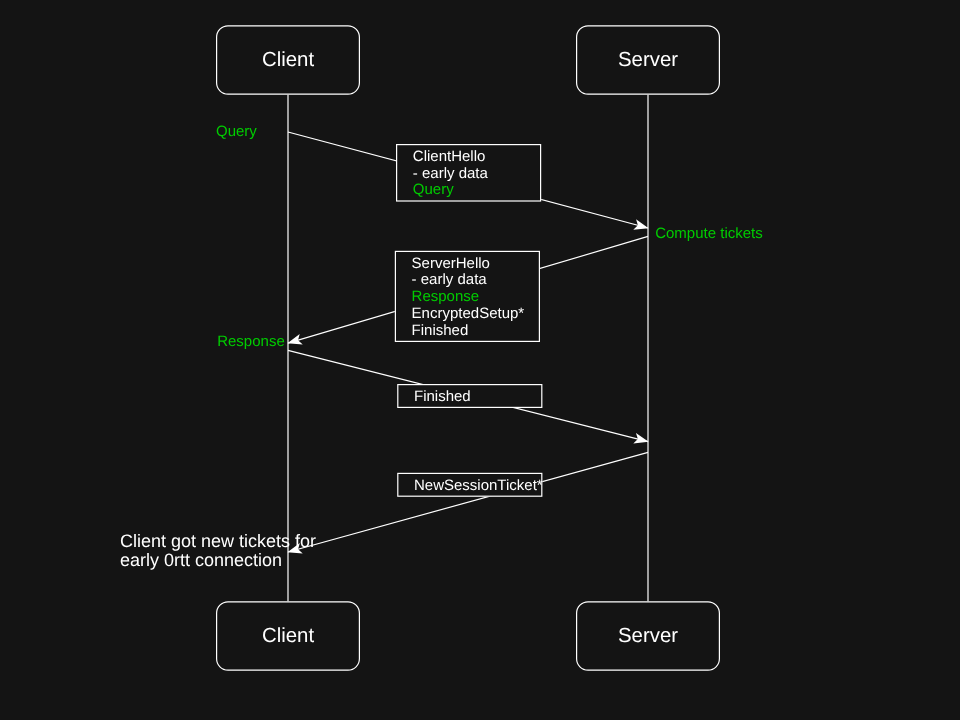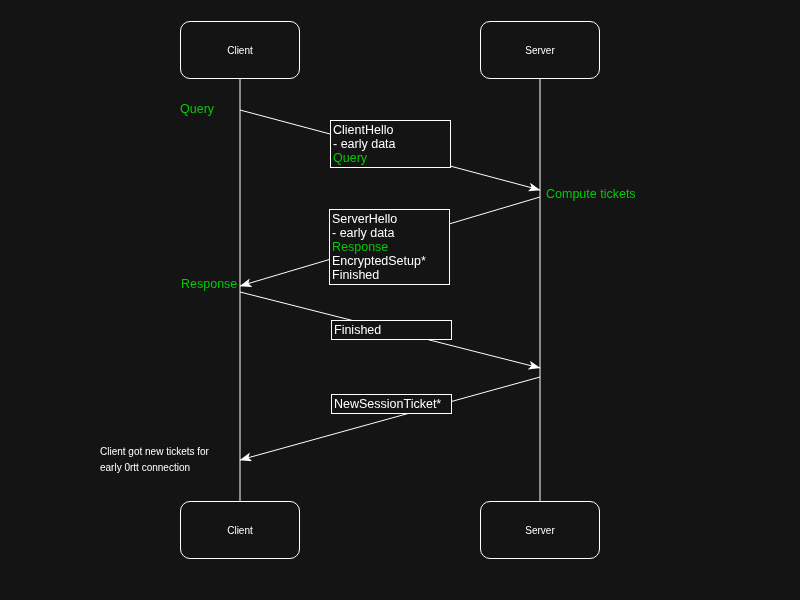--- a/index.html
+++ b/index.html
@@ -12,36 +12,36 @@
     position:relative;width:800px;height:600px;overflow:hidden;
     background:var(--background);color:var(--foreground);
     font-family:"Liberation Sans",sans-serif;
   }
   #wires{position:absolute;left:0;top:0;z-index:1;}
   .actor{
     position:absolute;width:120px;height:58px;box-sizing:border-box;
     border:1px solid var(--foreground);border-radius:10px;
     background:var(--background);
     display:flex;align-items:center;justify-content:center;
-    font-size:10px;z-index:2;
+    font-size:17px;z-index:2;
   }
   .msgbox{
     position:absolute;width:121px;box-sizing:border-box;
     border:1px solid var(--foreground);background:var(--background);
-    padding:2px 2px;font-size:12.5px;line-height:14px;z-index:3;
+    padding:2px 13px;font-size:12.5px;line-height:14px;z-index:3;
   }
   .msgline{white-space:nowrap;}
   .msgline[data-color="green"]{color:var(--accent-green);}
   .label{
     position:absolute;font-size:12.5px;line-height:15px;
     white-space:nowrap;z-index:2;
   }
   .label.green{color:var(--accent-green);}
   .note{
-    position:absolute;font-size:10px;line-height:16px;
+    position:absolute;font-size:15px;line-height:16px;
     white-space:nowrap;z-index:2;color:var(--foreground);
   }
 </style>
 </head>
 <body>
 
 <div id="app">
 
   <svg id="wires" width="800" height="600" viewBox="0 0 800 600">
     <defs>

